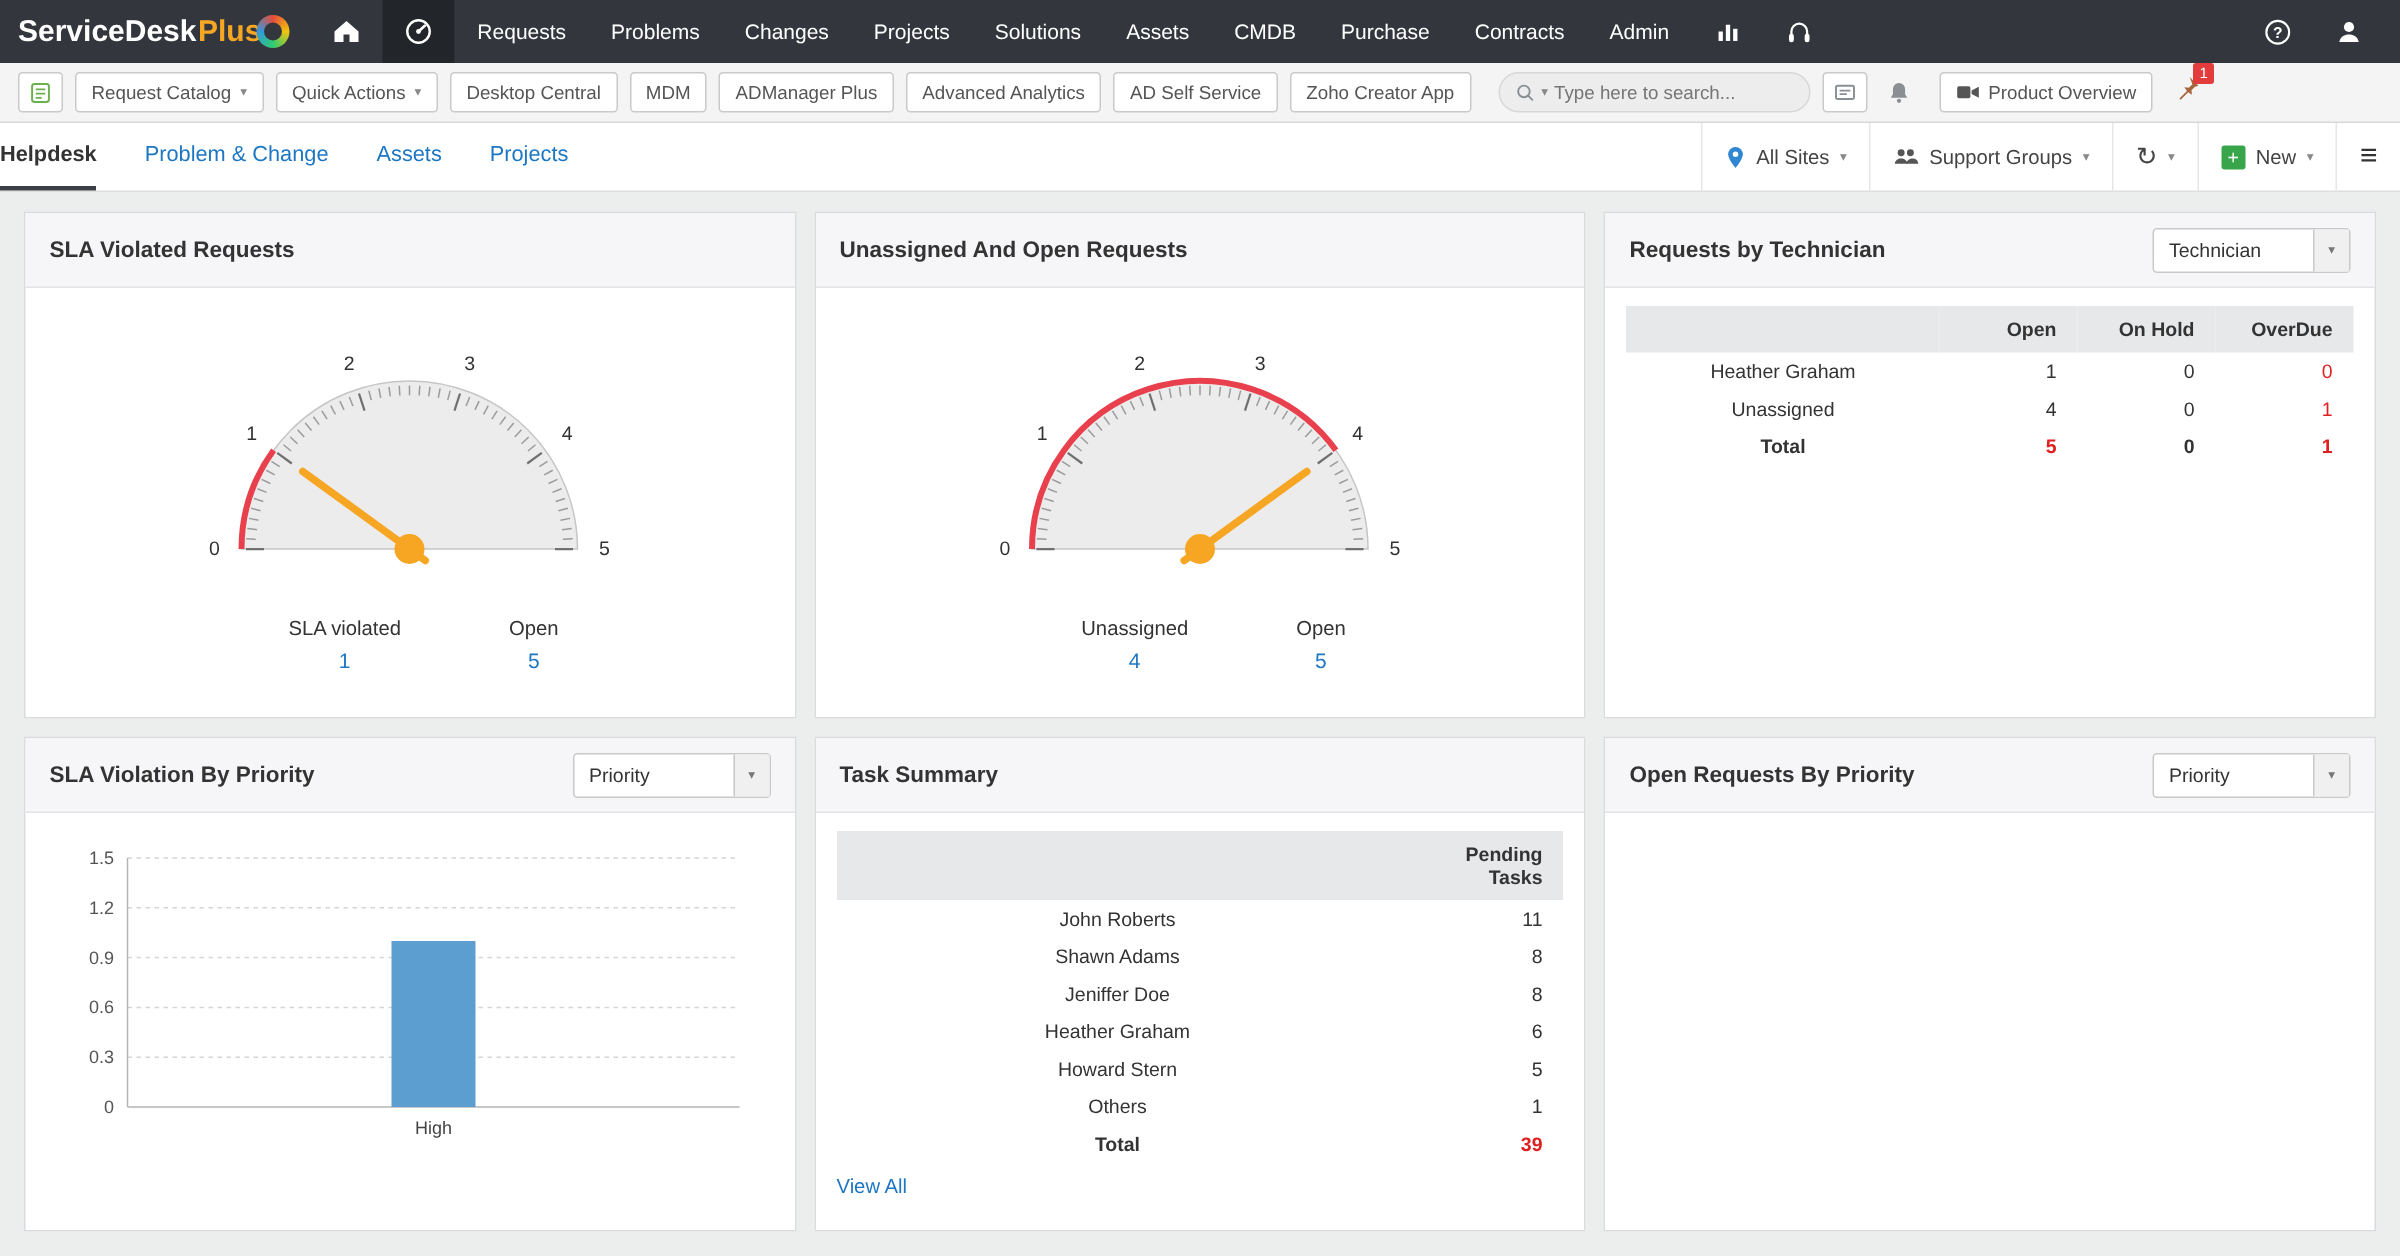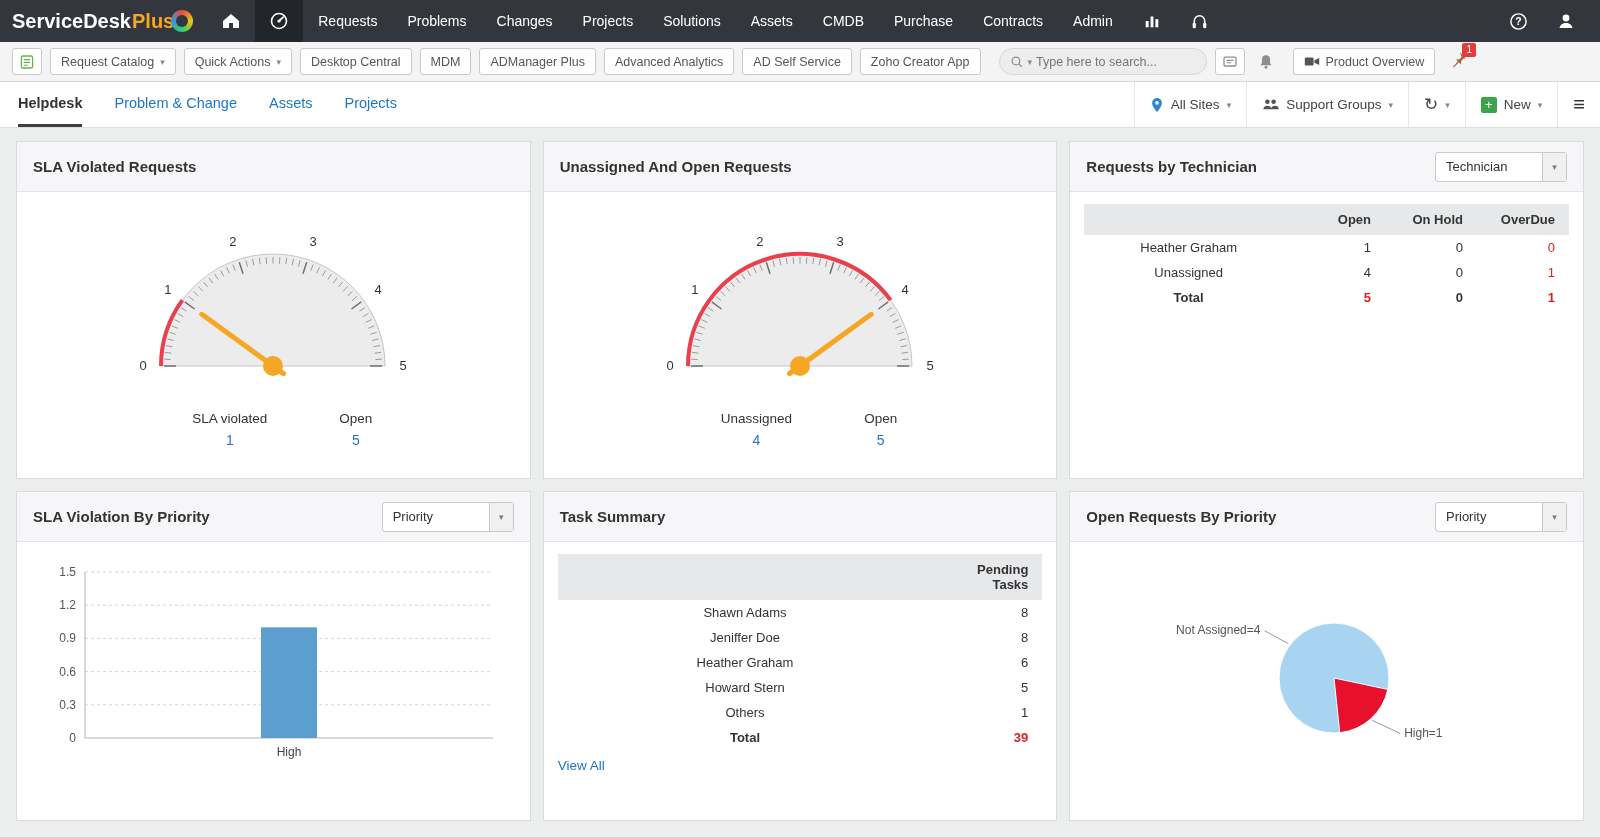--- a/index.html
+++ b/index.html
@@ -31,21 +31,21 @@
   .search { height:27px; width:208px; background:#ededee; border:1px solid #d7d7d7; border-radius:14px;
     display:flex; align-items:center; padding:0 10px; gap:4px; margin-left:10px; }
   .search input { border:none; outline:none; background:transparent; font-size:12.5px; color:#555; width:140px; }
   .plain-icon { display:flex; align-items:center; justify-content:center; cursor:pointer; }
   .pin-wrap { position:relative; margin:0 6px; cursor:pointer; }
   .badge { position:absolute; top:-8px; right:-9px; min-width:14px; height:14px; background:#e23c3c;
     color:#fff; font-size:10px; border-radius:2px; display:flex; align-items:center; justify-content:center; padding:0 3px; }
 
   
   .tabbar { height:46px; background:#fff; border-bottom:1px solid #dedede; display:flex; align-items:stretch; }
-  .tabs { display:flex; align-items:stretch; padding-left:18px; gap:32px; }
+  .tabs { display:flex; align-items:stretch; gap:32px; }
   .tab { display:flex; align-items:center; font-size:14.5px; color:#1d77c3; cursor:pointer; border-bottom:3px solid transparent; }
   .tab.active { color:#333; font-weight:bold; border-bottom-color:#3c4146; }
   .tab-right { margin-left:auto; display:flex; align-items:stretch; }
   .tr-item { display:flex; align-items:center; gap:7px; padding:0 15px; border-left:1px solid #e6e6e6;
     font-size:13.5px; color:#444; cursor:pointer; }
   .plus-box { width:16px; height:16px; background:#39a54a; border-radius:2px; color:#fff; font-size:13px;
     display:flex; align-items:center; justify-content:center; line-height:1; }
   .burger { font-size:20px; color:#333; }
 
   
@@ -481,20 +481,24 @@
     <div class="panel-body">
       <table class="data-table">
         <thead>
           <tr>
             <th class="name-col"></th>
             <th style="width:110px;">Pending Tasks</th>
           </tr>
         </thead>
         <tbody>
           <tr>
+            <td class="name">John Roberts</td>
+            <td>11</td>
+          </tr>
+          <tr>
             <td class="name">Shawn Adams</td>
             <td>8</td>
           </tr>
           <tr>
             <td class="name">Jeniffer Doe</td>
             <td>8</td>
           </tr>
           <tr>
             <td class="name">Heather Graham</td>
             <td>6</td>
@@ -518,25 +522,15 @@
   </div>
 
   <div class="panel">
     <div class="panel-head">
       <span class="panel-title">Open Requests By Priority</span>
       <div class="hdr-select">
         <span class="txt">Priority</span>
         <span class="cbox">▾</span>
       </div>
     </div>
-    <div class="panel-body chart-holder">
-      <svg id="piechart" width="490" height="250" viewBox="0 0 490 250">
-          <circle cx="252" cy="122" r="55" fill="#a9d4f1" stroke="#fff" stroke-width="1"></circle>
-          <path d="M 252 122 L 305.7981180403593 133.43514299497676 A 55 55 0 0 1 257.7490654797209 176.69870424525504 Z" fill="#e8112d" stroke="#fff" stroke-width="1"></path>
-          <path d="M 206.4777759273043 87.69654368033326 L 182.4777759273043 74.69654368033326" stroke="#999" fill="none"></path>
-          <text x="178.4777759273043" y="77.69654368033326" text-anchor="end" font-size="12" fill="#555">Not Assigned=4</text>
-          <path d="M 290.14044456245495 164.35925505221147 L 318.14044456245495 177.35925505221147" stroke="#999" fill="none"></path>
-          <text x="322.14044456245495" y="181.35925505221147" text-anchor="start" font-size="12" fill="#555">High=1</text>
-        </svg>
-    </div>
   </div>
 
 </div>
 
 </body></html>

